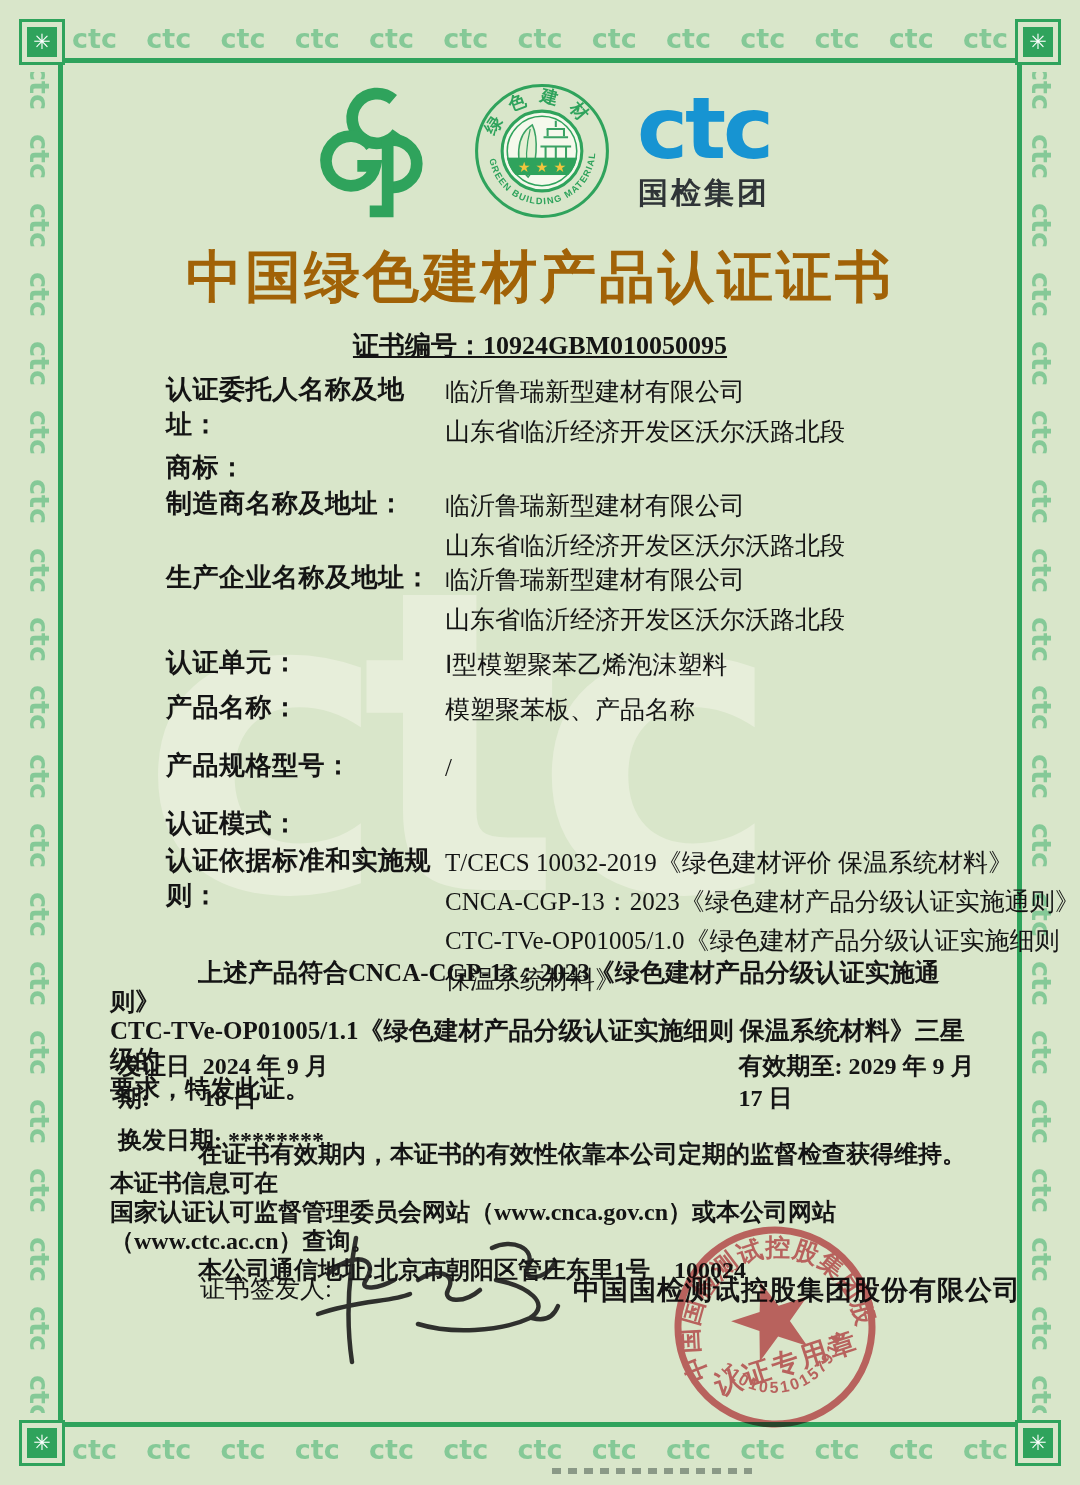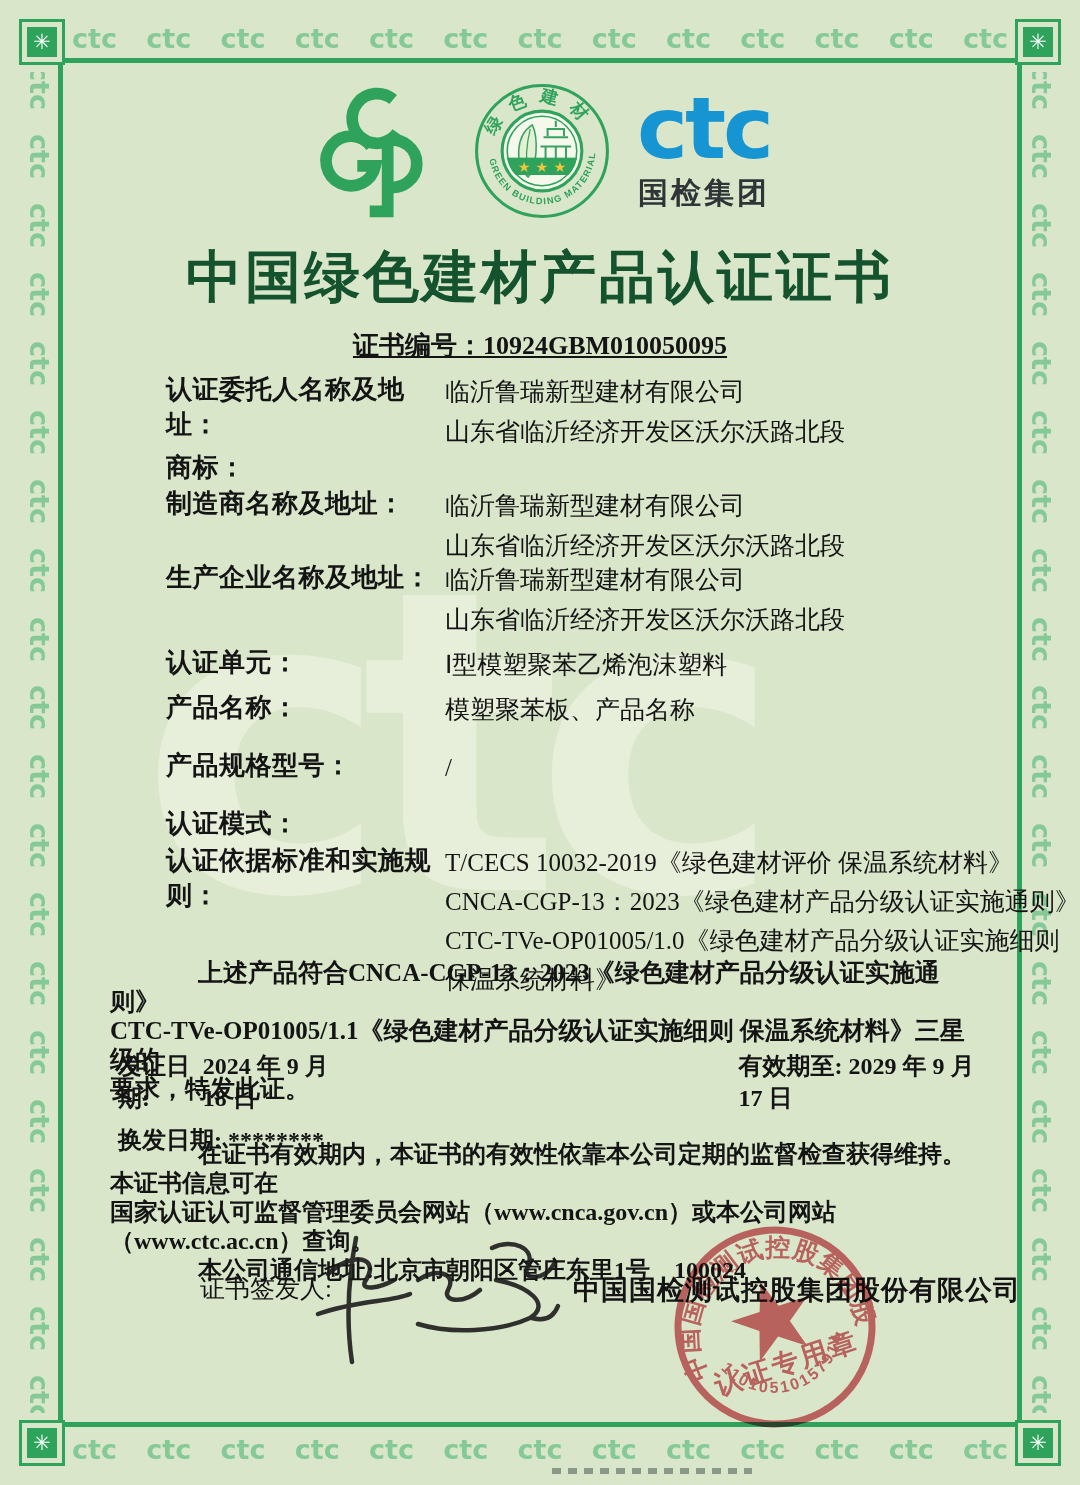--- a/index.html
+++ b/index.html
@@ -28,21 +28,21 @@
   
   .logos{position:absolute;top:82px;left:0;width:100%;display:flex;justify-content:center;
          align-items:flex-start;gap:26px;z-index:4;}
   .ctc-block{text-align:center;margin-top:10px;}
   .ctc-word{font-family:"DejaVu Sans",sans-serif;font-weight:bold;font-size:86px;line-height:.85;
             color:#1794d2;letter-spacing:-3px;}
   .ctc-sub{font-size:30px;font-weight:700;color:#2f3437;letter-spacing:3px;margin-top:8px;
            font-family:"Liberation Sans",sans-serif;}
   
   .title{position:absolute;top:240px;left:0;width:100%;text-align:center;z-index:4;
-         font-size:56px;font-weight:900;color:#14532d;letter-spacing:3px;}
+         font-size:56px;font-weight:900;color:#a16207;letter-spacing:3px;}
   .certno{position:absolute;top:328px;left:0;width:100%;text-align:center;z-index:4;
           font-size:26px;font-weight:700;text-decoration:underline;}
   .row{position:absolute;left:166px;display:flex;z-index:4;}
   .lab{width:279px;font-size:26px;font-weight:700;letter-spacing:.5px;flex:none;}
   .val{font-size:25px;font-weight:400;line-height:40px;}
   .std .val div{line-height:39px;}
   .para{position:absolute;left:110px;width:872px;z-index:4;font-size:25px;font-weight:600;}
   .para div{line-height:29px;}
   .ind{text-indent:88px;}
   .dates{position:absolute;left:118px;top:1050px;width:862px;z-index:4;font-size:24px;font-weight:600;}

